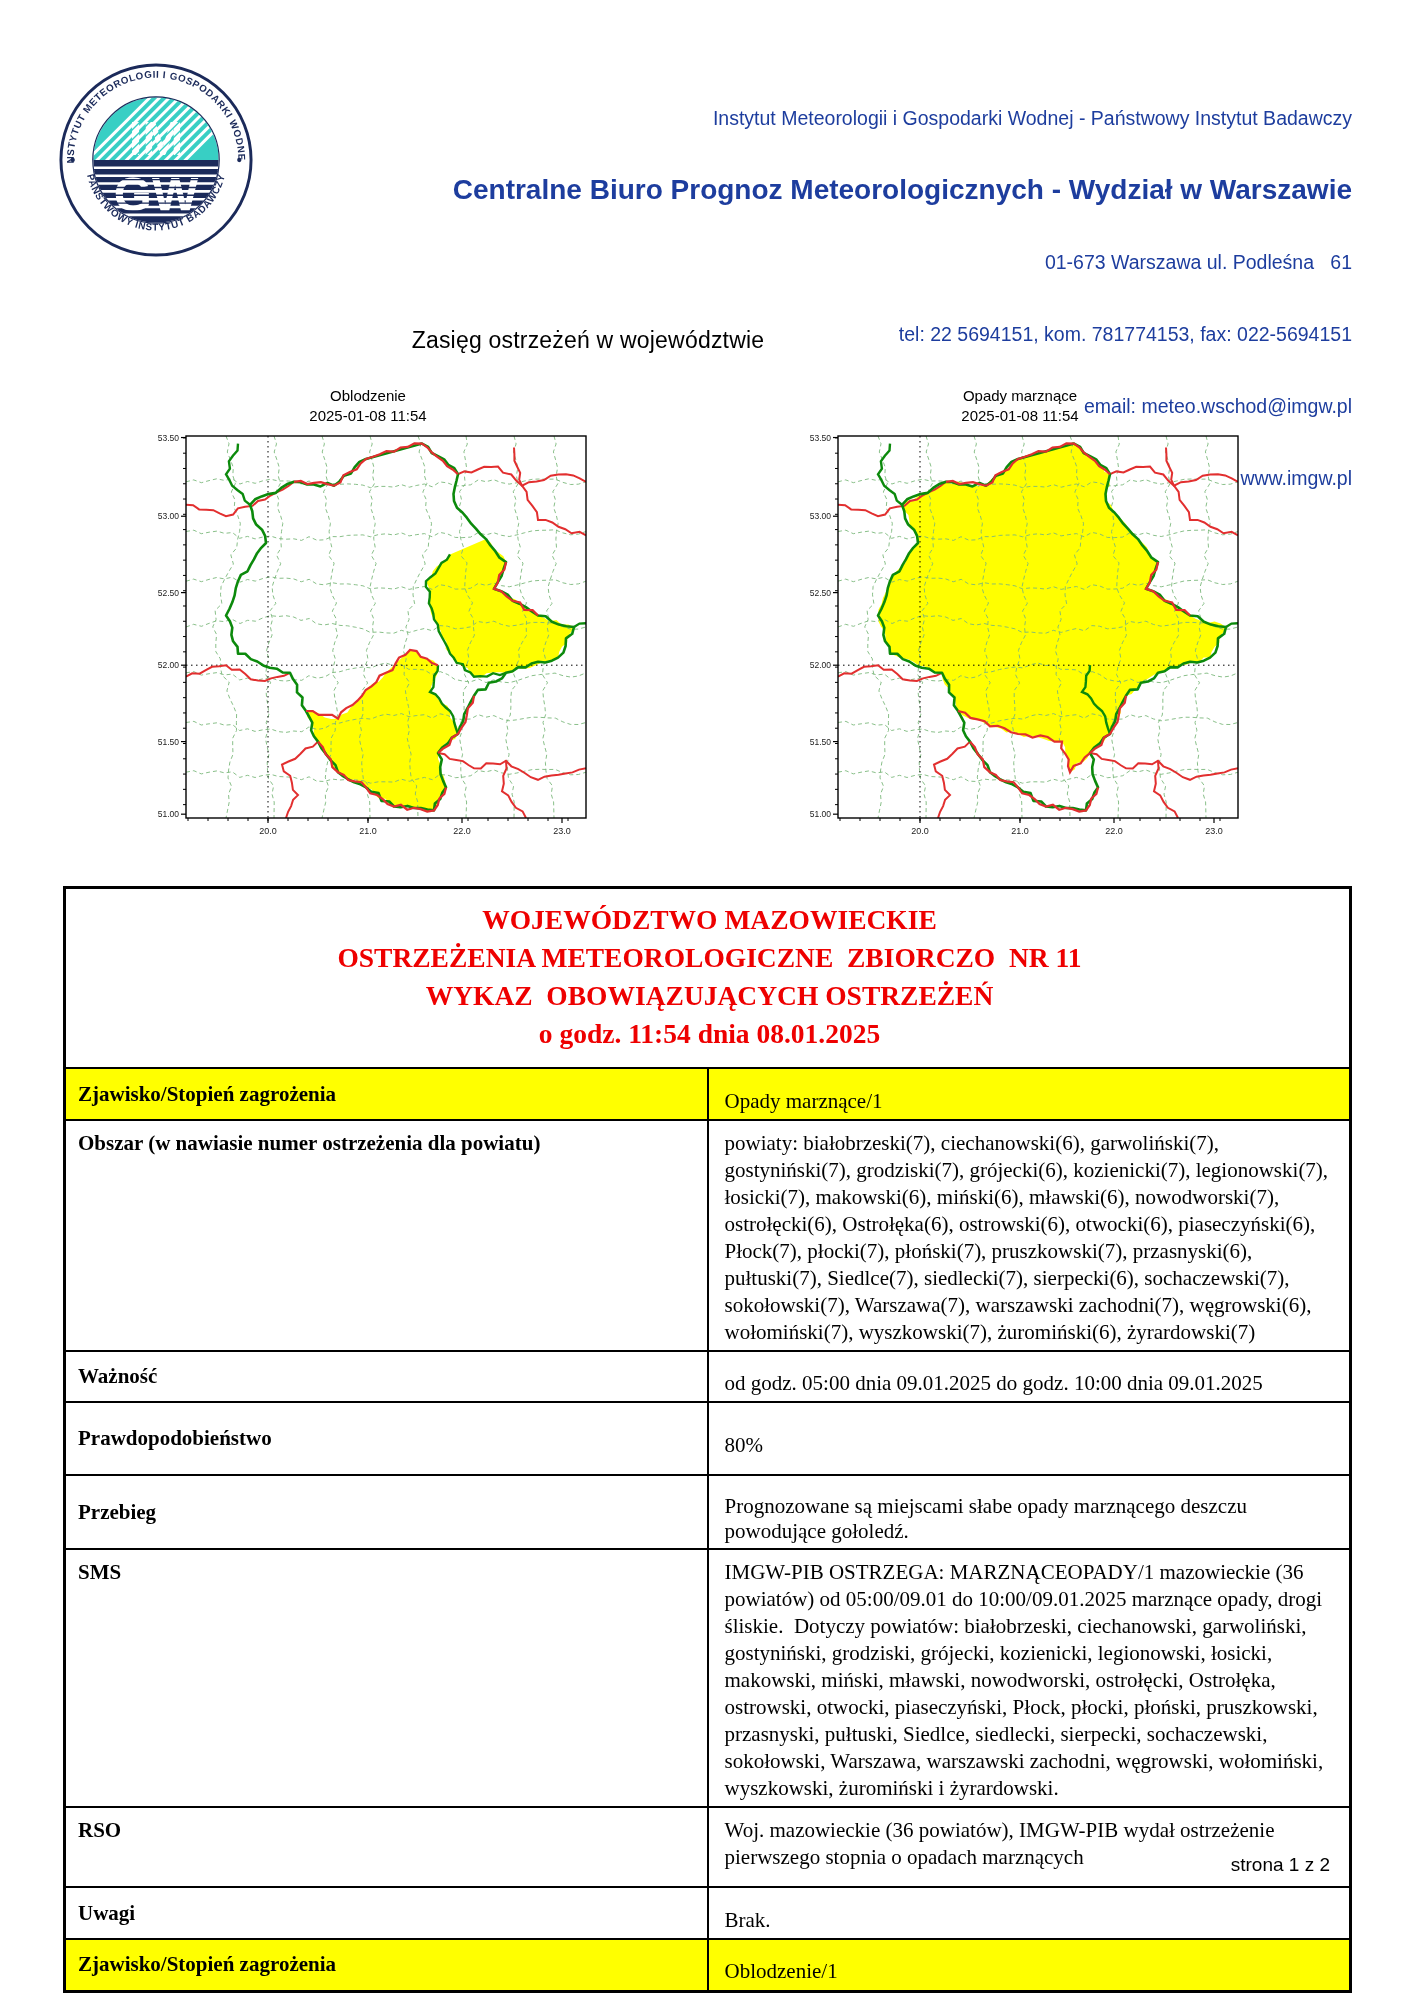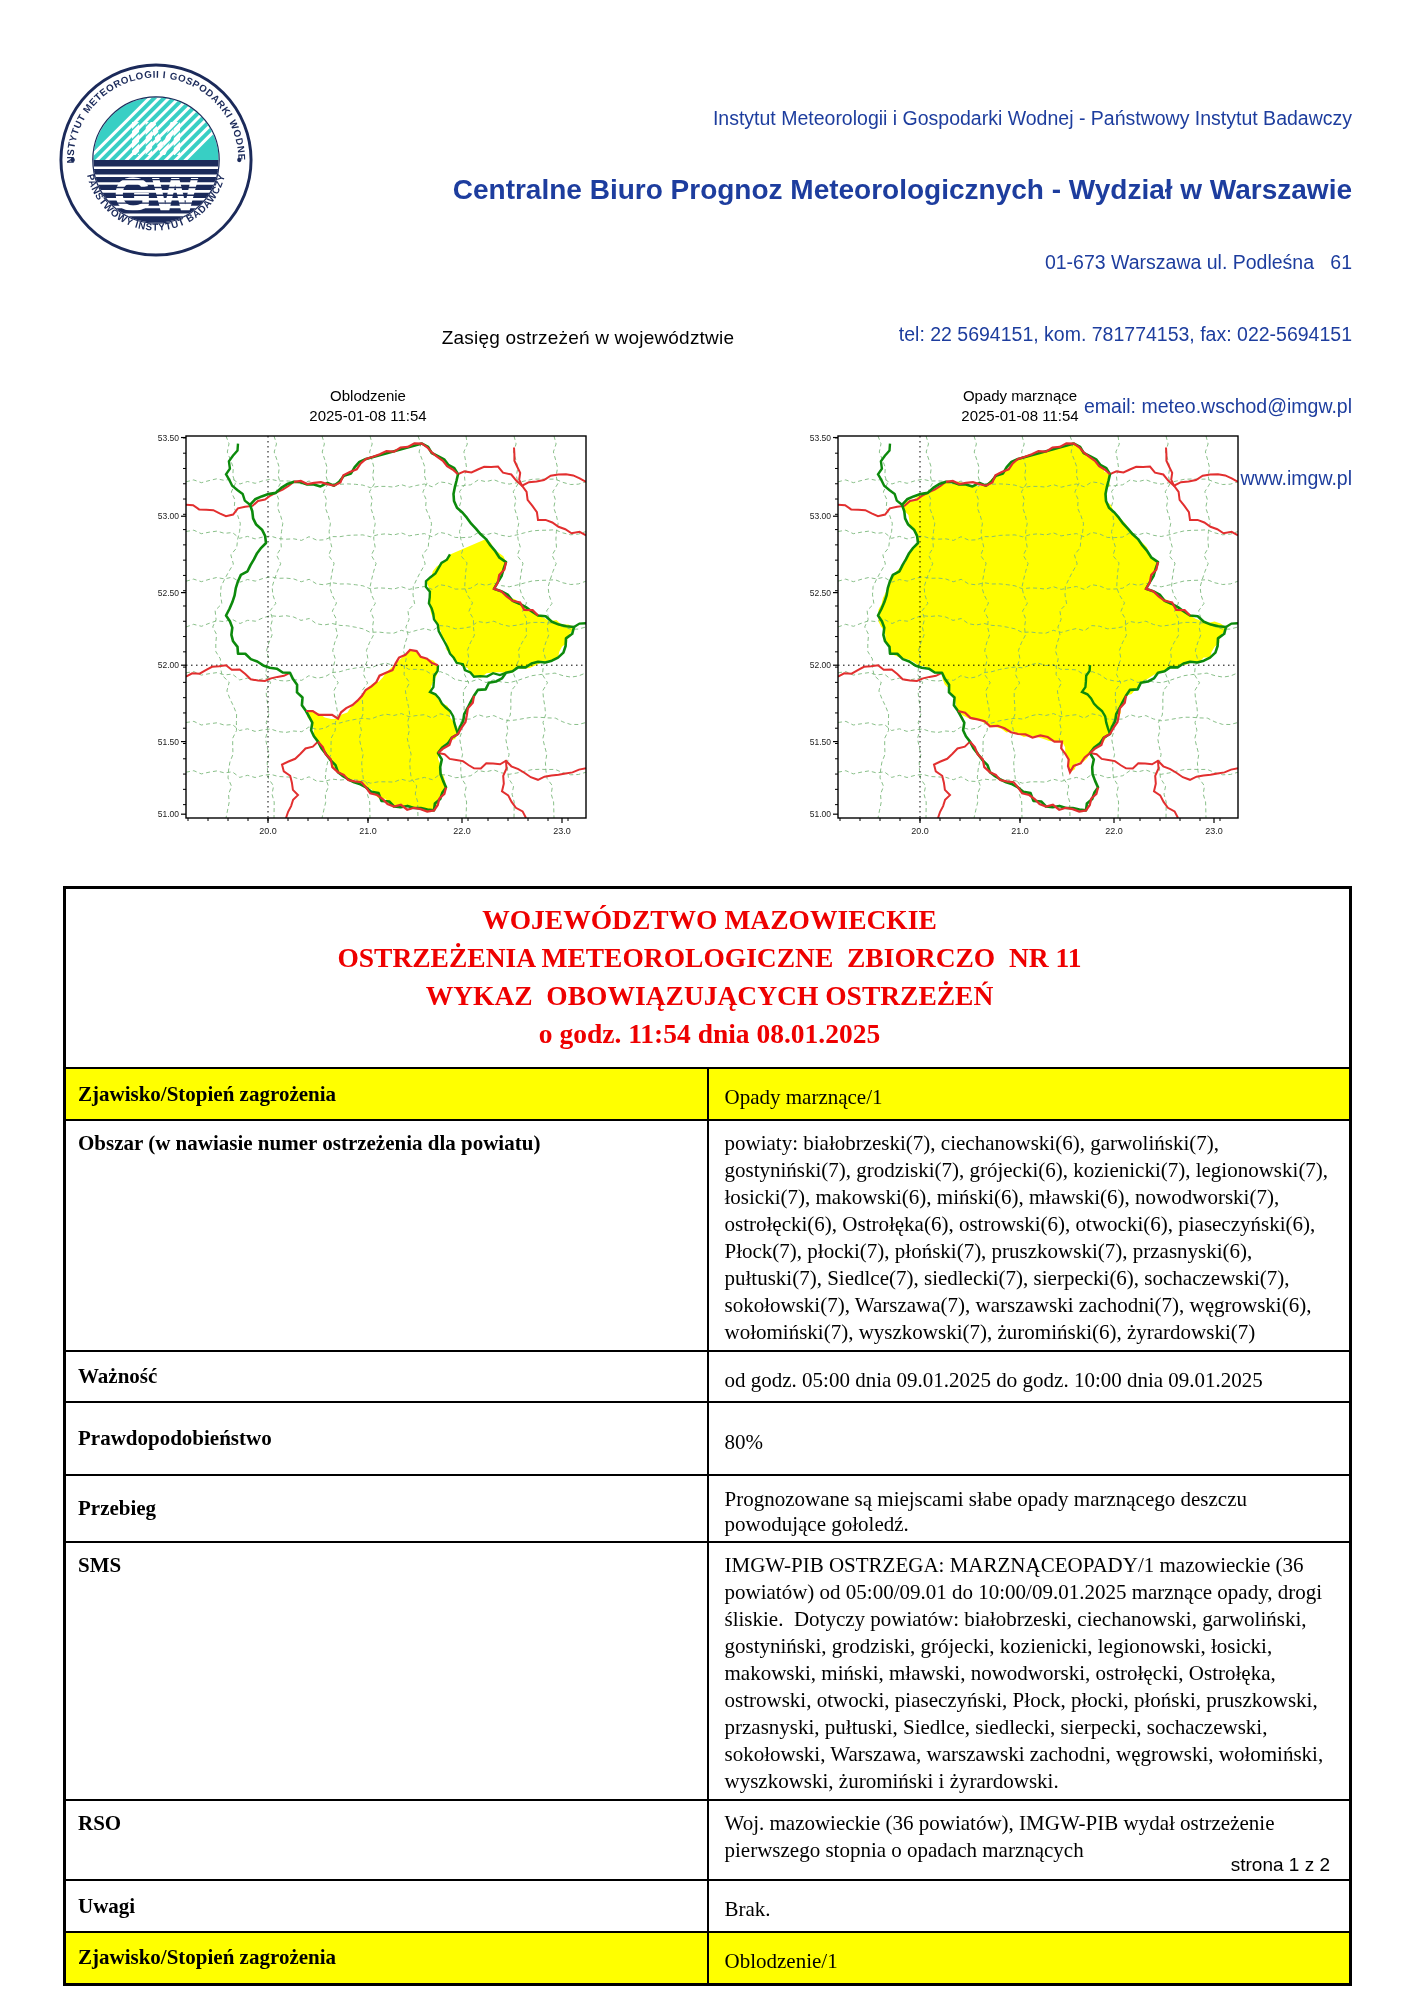--- a/index.html
+++ b/index.html
@@ -7,35 +7,35 @@
         font-family:"Liberation Sans",sans-serif;color:#000;}
 
   
   .hdr{position:absolute;top:58px;right:61px;text-align:right;color:#1d3d9e;
        font-size:19.5px;line-height:24px;white-space:pre-wrap;}
   .hdr .b{font-weight:bold;font-size:28px;}
   .logo-wrap{position:absolute;left:58px;top:62px;width:196px;height:196px;}
 
   
   .sec-title{position:absolute;top:327px;left:0;width:1176px;text-align:center;
-             font-size:19px;letter-spacing:.2px;}
+             font-size:23px;letter-spacing:.2px;}
 
   
   .map-widget{position:absolute;top:386px;width:460px;}
   #mw0{left:138px;} #mw1{left:790px;}
   .map-title{text-align:center;font-size:15px;line-height:20px;margin-bottom:4px;}
   svg.map{display:block;}
 
   
   table.tbl{position:absolute;left:63px;top:886px;width:1289px;border-collapse:collapse;
             font-family:"Liberation Serif",serif;font-size:21px;table-layout:fixed;
             border:3px solid #000;}
   table.tbl td{border:2px solid #000;vertical-align:middle;}
   td.lbl{width:316px;font-weight:bold;padding:4px 10px 4px 12px;line-height:27px;font-family:Liberation Serif, serif;}
-  td.val{padding:11px 14px 4px 16px;white-space:pre-wrap;}
+  td.val{padding:18px 14px 4px 16px;white-space:pre-wrap;}
   tr.vtop td{vertical-align:top;padding-top:9px;}
   .ml{line-height:27px;margin-left:42px;}
   tr.hl td{background:#ffff00;}
   td.title-cell{text-align:center;padding:12px 0 14px 4px;}
   .title-cell div{color:#ee0000;font-weight:bold;font-size:27.5px;line-height:38px;
                   white-space:pre-wrap;font-family:"Liberation Serif",serif;}
 
   .footer{position:absolute;top:1854px;right:83px;font-size:19px;}
 </style>
 </head>

